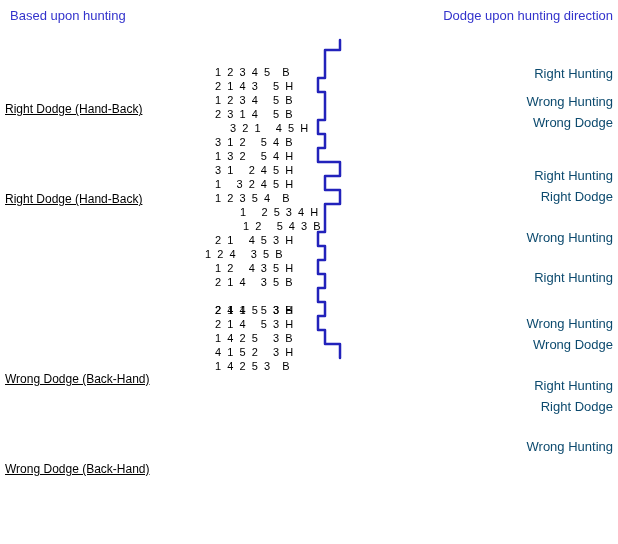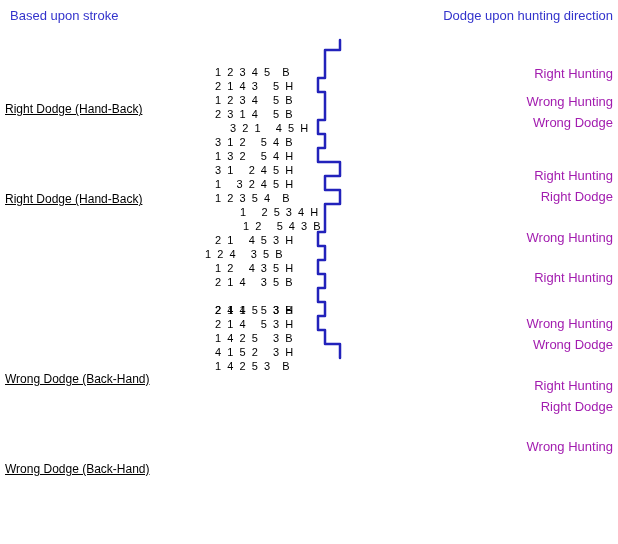--- a/index.html
+++ b/index.html
@@ -47,40 +47,40 @@
       color: black;
       font-size: 12px;
       white-space: nowrap;
       text-decoration: underline;
     }
 
     
     .right-label {
       position: absolute;
       right: 5px;
-      color: #a21caf;
+      color: #0c4a6e;
       font-size: 13px;
       white-space: nowrap;
       text-align: right;
     }
 
     
     .zigzag-svg {
       position: absolute;
       top: 0;
       left: 0;
       width: 618px;
       height: 544px;
       pointer-events: none;
     }
   </style>
 </head>
 <body>
 
-<div class="header-left">Based upon stroke</div>
+<div class="header-left">Based upon hunting</div>
 <div class="header-right">Dodge upon hunting direction</div>
 
 <div class="main-container">
 
   <div class="left-label" style="top:72px;">Right Dodge (Hand-Back)</div>
   <div class="left-label" style="top:162px;">Right Dodge (Hand-Back)</div>
   <div class="left-label" style="top:342px;">Wrong Dodge (Back-Hand)</div>
   <div class="left-label" style="top:432px;">Wrong Dodge (Back-Hand)</div>
 
   <div style="position:absolute;top:36px;left:215px;font-size:11px;">1&nbsp;&nbsp;2&nbsp;&nbsp;3&nbsp;&nbsp;4&nbsp;&nbsp;5&nbsp;&nbsp;&nbsp;&nbsp;B</div>

